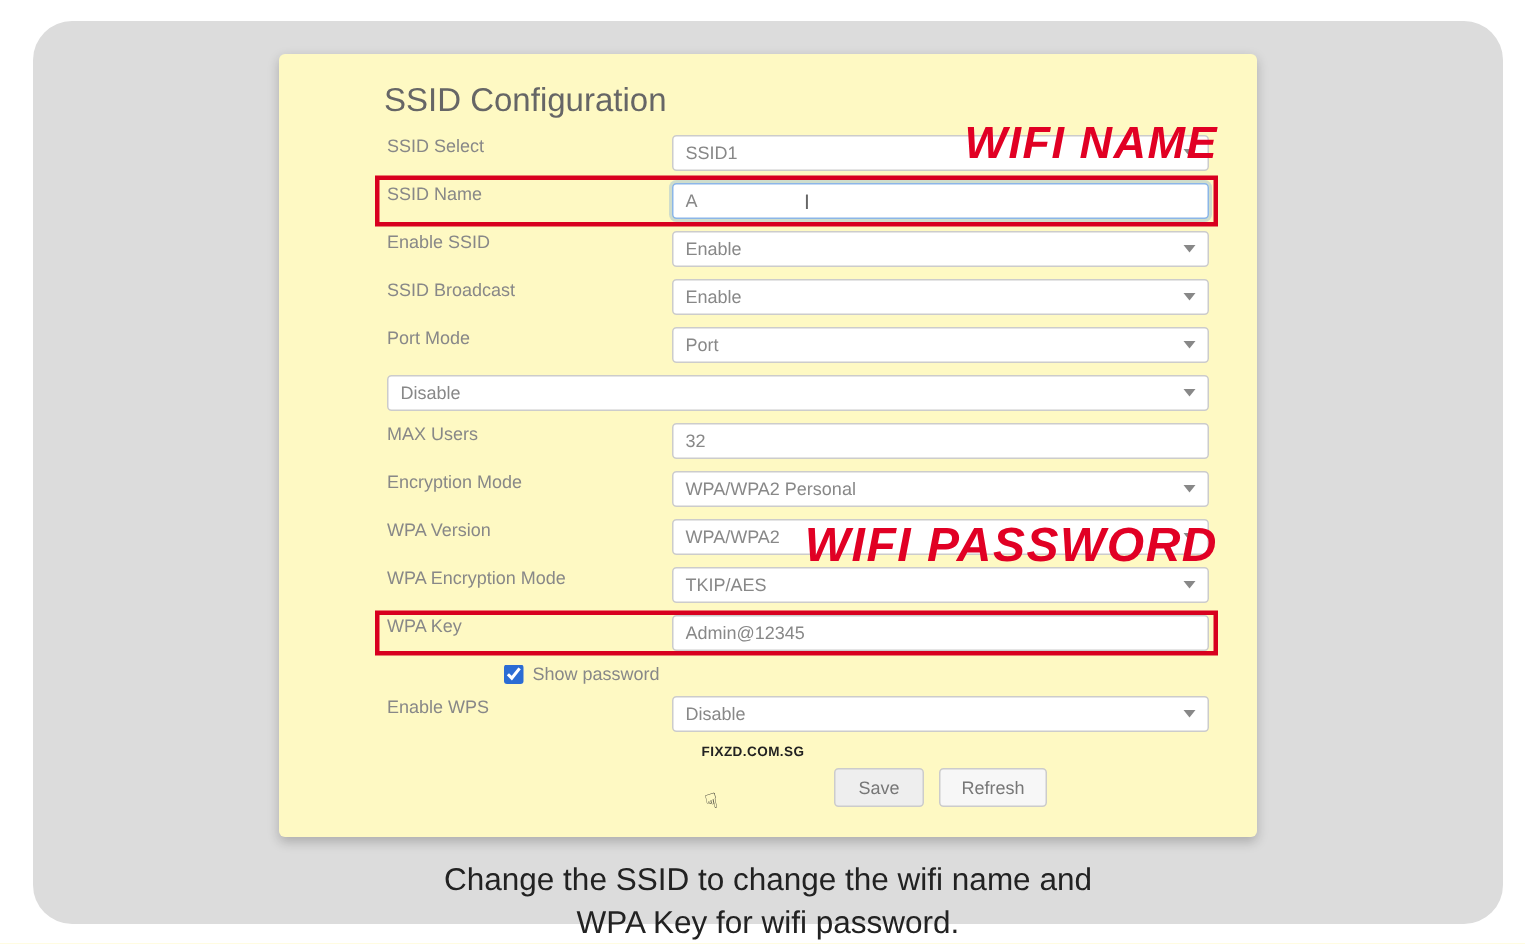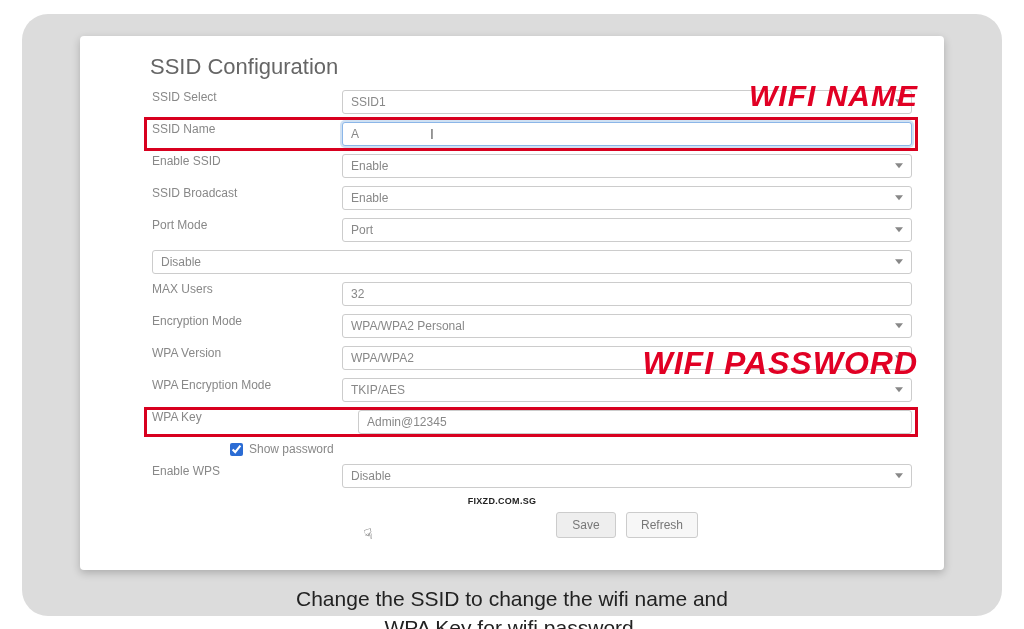--- a/index.html
+++ b/index.html
@@ -14,25 +14,25 @@
   .outer-card {
     width: 980px;
     height: 602px;
     margin: 14px auto 0 auto;
     background: #dcdcdc;
     border-radius: 26px;
     padding: 22px 18px 12px 18px;
     position: relative;
   }
   .inner-panel {
-    width: 864px;
+    width: 652px;
     margin: 0 auto;
-    background: #ffffff;
+    background: #fef9c3;
     border-radius: 4px;
-    padding: 18px 32px 32px 72px;
+    padding: 18px 32px 20px 72px;
     box-shadow: 0 3px 8px rgba(0,0,0,0.22);
     position: relative;
   }
   .panel-title {
     font-size: 22px;
     color: #666;
     font-weight: 400;
     margin-bottom: 10px;
     margin-left: -2px;
   }
@@ -243,21 +243,21 @@
     </div>
 
     <div class="form-row" style="position:relative;">
       <div class="annot annot-pass">WIFI PASSWORD</div>
       <div class="form-label">WPA Encryption Mode</div>
       <div class="form-control-wrap">
         <div class="select-like">TKIP/AES</div>
       </div>
     </div>
 
-    <div class="form-row" style="position:relative;gap:16px;">
+    <div class="form-row" style="position:relative;">
       <div class="hl-box" id="hl-pass"></div>
       <div class="form-label">WPA Key</div>
       <div class="form-control-wrap">
         <input class="text-input" type="text" value="Admin@12345" style="">
       </div>
     </div>
 
     <div class="checkbox-row">
       <input type="checkbox" checked="" style="">
       <label>Show password</label>

